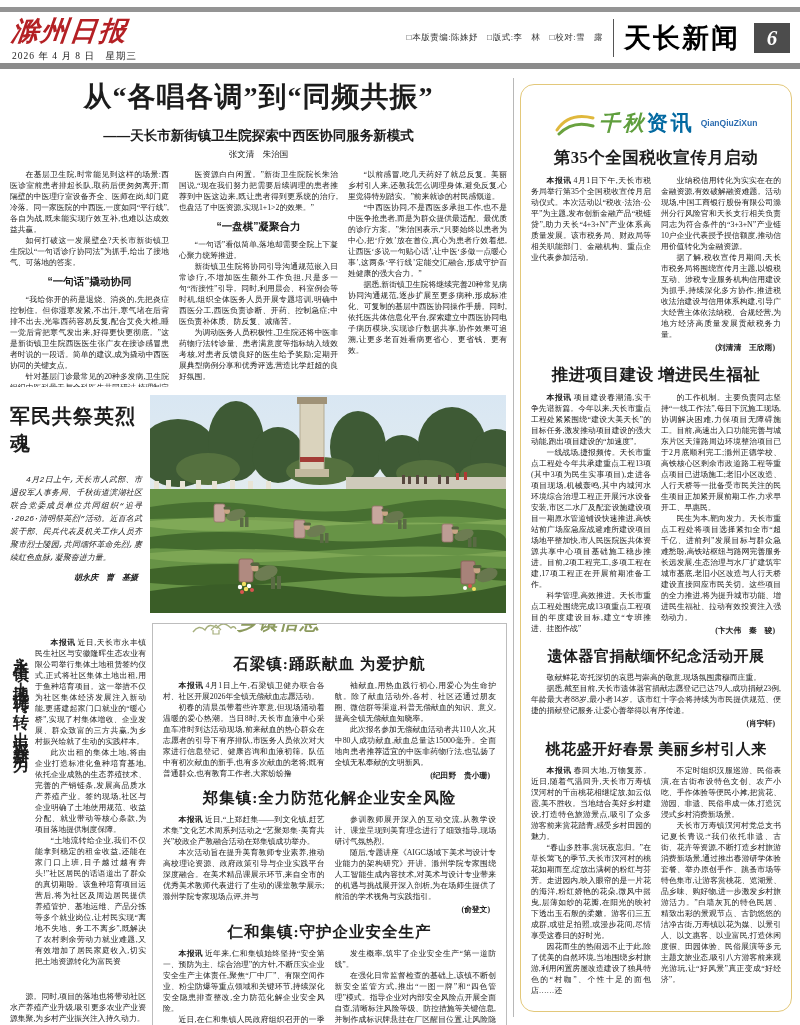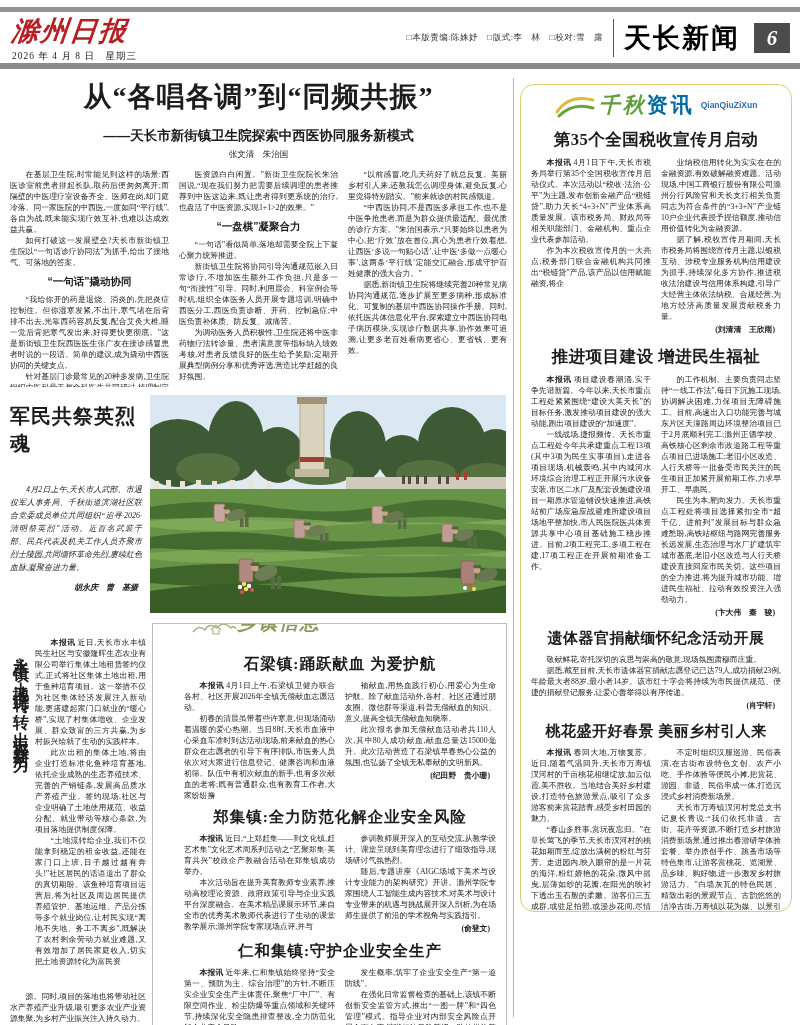--- a/index.html
+++ b/index.html
@@ -20,22 +20,22 @@
   .vline { width:1px; height:38px; background:#555; margin-right:10px; }
   .section-name { font-size:27px; font-weight:900; color:#000; letter-spacing:2px;
                   font-family:"Liberation Sans","DejaVu Sans",sans-serif; margin-right:14px; }
   .page-num { width:36px; height:30px; background:#4c4c4c; color:#fff; font-size:21px; font-style:italic;
               font-weight:bold; display:flex; align-items:center; justify-content:center; font-family:"Liberation Serif",serif; }
 
   
   .content { position:absolute; top:74px; left:10px; right:8px; bottom:6px; display:flex; }
   .main-col { width:497px; }
   .vrule { width:1px; background:#b8b8b8; margin:4px 6px 2px 6px; }
-  .right-col { flex:1; border:1.5px solid #e3c87a; border-radius:14px; margin-top:10px; height:828px;
-               padding:0 10px; box-sizing:border-box; overflow:hidden; }
+  .right-col { flex:1; border:1.5px solid #e3c87a; border-radius:14px; margin-top:10px; height:928px;
+               padding:18px 10px; box-sizing:border-box; overflow:hidden; }
 
   
   .p { margin:0; font-size:7.8px; line-height:11px; text-align:justify; text-indent:2em; color:#222; }
   .lead-in { font-weight:bold; font-family:"Liberation Sans","DejaVu Sans",sans-serif; margin-right:2px; }
   .credit { font-size:7.8px; line-height:12px; text-align:right; font-weight:bold; padding-right:6px; margin-top:2px; }
   .cols2 { display:flex; gap:10px; }
   .cols2 .c { flex:1; overflow:hidden; }
 
   
   .lead-title { text-align:center; font-size:28px; font-weight:900; letter-spacing:1px; margin-top:4px;
@@ -46,37 +46,37 @@
   .lead-cols { display:flex; gap:10px; margin-top:8px; height:218px; overflow:hidden; }
   .lead-cols .c { flex:1; overflow:hidden; }
   .subhead { text-align:center; font-size:10.5px; font-weight:900; margin:7px 0 5px 0;
              font-family:"Liberation Sans","DejaVu Sans",sans-serif; }
 
   
   .mid-band { display:flex; margin-top:8px; height:222px; }
   .memorial-text { width:132px; margin-right:8px; }
   .memorial-title { font-size:20px; font-weight:900; letter-spacing:1px; margin-top:8px;
                     font-family:Liberation Mono, monospace; }
-  .memorial-caption { font-size:8px; line-height:13px; font-style:italic; text-indent:2em; text-align:justify; margin-top:26px; }
+  .memorial-caption { font-size:8px; line-height:13px; font-style:italic; text-indent:2em; text-align:justify; margin-top:16px;font-family:Liberation Mono, monospace; }
   .memorial-credit { font-size:8px; font-style:italic; font-weight:bold; text-align:right; padding-right:4px; margin-top:2px; }
   .photo { width:356px; height:218px; display:block; }
 
   
   .bottom-band { display:flex; margin-top:6px; height:416px; }
   .yongfeng { width:136px; margin-right:6px; overflow:hidden; }
   .yf-top { display:flex; margin-top:14px; }
   .yf-title { writing-mode:vertical-rl; font-size:16px; font-weight:900; letter-spacing:5px; height:345px;
               font-family:"Liberation Serif",serif; margin:6px 4px 0 0; }
   .yf-body1 { flex:1; overflow:hidden; height:352px; }
   .yf-body2 { margin-top:2px; }
   .township-box { position:relative; flex:1; border:1px solid #bdbdbd; padding:26px 10px 6px 10px; overflow:hidden; }
   .tz-logo { position:absolute; top:-14px; left:28px; background:#fff; padding:0 10px; display:flex; align-items:flex-end; }
   .tz-logo-text { font-size:19px; font-weight:900; font-style:italic; color:#8c9a5e; letter-spacing:2px;
                   font-family:"Liberation Serif",serif; }
-  .tz-article { margin-bottom:6px;margin-left:21px; }
+  .tz-article { margin-bottom:6px; }
   .tz-title { text-align:center; font-size:15.5px; font-weight:900; margin:4px 0 5px 0;
               font-family:"Liberation Serif",serif; letter-spacing:1px; }
 
   
   .qq-logo { display:flex; align-items:center; justify-content:center; margin:6px 0 10px 0; position:relative; }
   .qq-cn-green { font-size:21px; font-weight:900; font-style:italic; color:#5f9e3d; letter-spacing:3px;
                  font-family:"Liberation Serif",serif; }
   .qq-cn-dark { font-size:21px; font-weight:900; color:#0369a1; letter-spacing:3px; font-family:"Liberation Serif",serif; }
   .qq-en { font-size:8.5px; font-weight:bold; color:#2b6cb0; margin-left:6px; font-family:"Liberation Sans",sans-serif; }
   .qq-article { margin-bottom:10px; }
@@ -294,21 +294,21 @@
 
           <article class="tz-article">
             <div class="tz-title">石梁镇:踊跃献血  为爱护航</div>
             <div class="cols2">
               <div class="c">
                 <p class="p"><b class="lead-in">本报讯</b><span>4月1日上午,石梁镇卫健办联合各村、社区开展2026年全镇无偿献血志愿活动。</span></p>
                 <p class="p">初春的清晨虽带着些许寒意,但现场涌动着温暖的爱心热潮。当日8时,天长市血液中心采血车准时到达活动现场,前来献血的热心群众在志愿者的引导下有序排队,市医务人员依次对大家进行信息登记、健康咨询和血液初筛。队伍中有初次献血的新手,也有多次献血的老将;既有普通群众,也有教育工作者,大家纷纷撸</p>
               </div>
               <div class="c">
                 <p class="p">袖献血,用热血践行初心,用爱心为生命护航。除了献血活动外,各村、社区还通过朋友圈、微信群等渠道,科普无偿献血的知识、意义,提高全镇无偿献血知晓率。</p>
-                <p class="p">此次报名参加无偿献血活动者共110人次,其中80人成功献血,献血总量达15000毫升。此次活动营造了石梁镇早春热心公益的氛围,也弘扬了全镇无私奉献的文明新风。</p>
+                <p class="p">此次报名参加无偿献血活动者共110人次,其中80人成功献血,献血总量达15000毫升。全面地向患者推荐适宜的中医非药物疗法,也弘扬了全镇无私奉献的文明新风。</p>
                 <div class="credit">(纪田野　贵小珊)</div>
               </div>
             </div>
           </article>
 
           <article class="tz-article">
             <div class="tz-title">郑集镇:全力防范化解企业安全风险</div>
             <div class="cols2">
               <div class="c">
                 <p class="p"><b class="lead-in">本报讯</b><span>近日,“上郑赶集——到文化镇,赶艺术集”文化艺术周系列活动之“艺聚郑集·美育共兴”校政企产教融合活动在郑集镇成功举办。</span></p>
@@ -352,36 +352,36 @@
         <span class="qq-cn-green">千秋</span>
         <span class="qq-cn-dark">资讯</span>
         <span class="qq-en">QianQiuZiXun</span>
       </div>
 
       <article class="qq-article">
         <div class="qq-title">第35个全国税收宣传月启动</div>
         <div class="cols2">
           <div class="c">
             <p class="p"><b class="lead-in">本报讯</b><span>4月1日下午,天长市税务局举行第35个全国税收宣传月启动仪式。本次活动以“税收·法治·公平”为主题,发布创新金融产品“税链贷”,助力天长“4+3+N”产业体系高质量发展。该市税务局、财政局等相关职能部门、金融机构、重点企业代表参加活动。</span></p>
-            <p class="p">作为本次税收宣传月的一大亮点,税务部门联合金融机构共同推出“税链贷”产品,该产品以信用赋能融资,将企</p>
           </div>
           <div class="c">
             <p class="p">业纳税信用转化为实实在在的金融资源,有效破解融资难题。活动现场,中国工商银行股份有限公司滁州分行风险官和天长支行相关负责同志为符合条件的“3+3+N”产业链10户企业代表授予授信额度,推动信用价值转化为金融资源。</p>
             <p class="p">据了解,税收宣传月期间,天长市税务局将围绕宣传月主题,以银税互动、涉税专业服务机构信用建设为抓手,持续深化多方协作,推进税收法治建设与信用体系构建,引导广大经营主体依法纳税、合规经营,为地方经济高质量发展贡献税务力量。</p>
             <div class="credit">(刘清清　王欣雨)</div>
           </div>
         </div>
       </article>
 
       <article class="qq-article">
         <div class="qq-title">推进项目建设  增进民生福祉</div>
         <div class="cols2">
           <div class="c">
             <p class="p"><b class="lead-in">本报讯</b><span>项目建设春潮涌,实干争先谱新篇。今年以来,天长市重点工程处紧紧围绕“建设大美天长”的目标任务,激发推动项目建设的强大动能,跑出项目建设的“加速度”。</span></p>
             <p class="p">一线战场,捷报频传。天长市重点工程处今年共承建重点工程13项(其中3项为民生实事项目),走进各项目现场,机械轰鸣,其中内城河水环境综合治理工程正开展污水设备安装,市区二水厂及配套设施建设项目一期原水管道铺设快速推进,高铁站前广场应急应战避难所建设项目场地平整加快,市人民医院医共体资源共享中心项目基础施工稳步推进。目前,2项工程完工,多项工程在建,17项工程正在开展前期准备工作。</p>
+            <p class="p">科学管理,高效推进。天长市重点工程处围绕完成13项重点工程项目的年度建设目标,建立“专班推进、挂图作战”</p>
           </div>
           <div class="c">
             <p class="p">的工作机制。主要负责同志坚持“一线工作法”,每日下沉施工现场,协调解决困难,力保项目无障碍施工。目前,高速出入口功能完善与城东片区天潼路周边环境整治项目已于2月底顺利完工;滁州正德学校、高铁核心区剩余市政道路工程等重点项目已进场施工;老旧小区改造、人行天桥等一批备受市民关注的民生项目正加紧开展前期工作,力求早开工、早惠民。</p>
             <p class="p">民生为本,靶向发力。天长市重点工程处将项目选择紧扣全市“超千亿、进前列”发展目标与群众急难愁盼,高铁站枢纽与路网完善服务长远发展,生态治理与水厂扩建筑牢城市基底,老旧小区改造与人行天桥建设直接回应市民关切。这些项目的全力推进,将为提升城市功能、增进民生福祉、拉动有效投资注入强劲动力。</p>
             <div class="credit">(卞大伟　秦　骏)</div>
           </div>
         </div>
       </article>
 
       <article class="qq-article">

